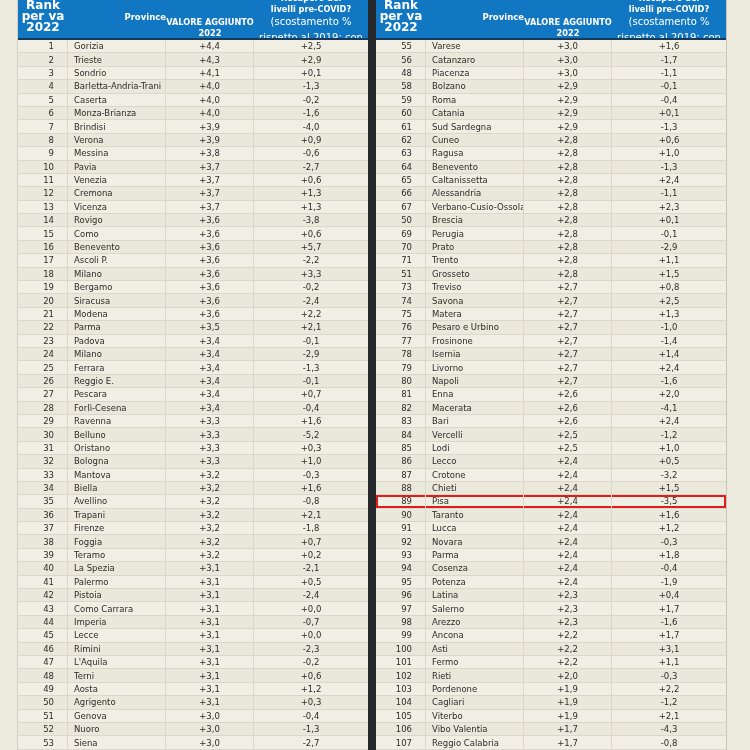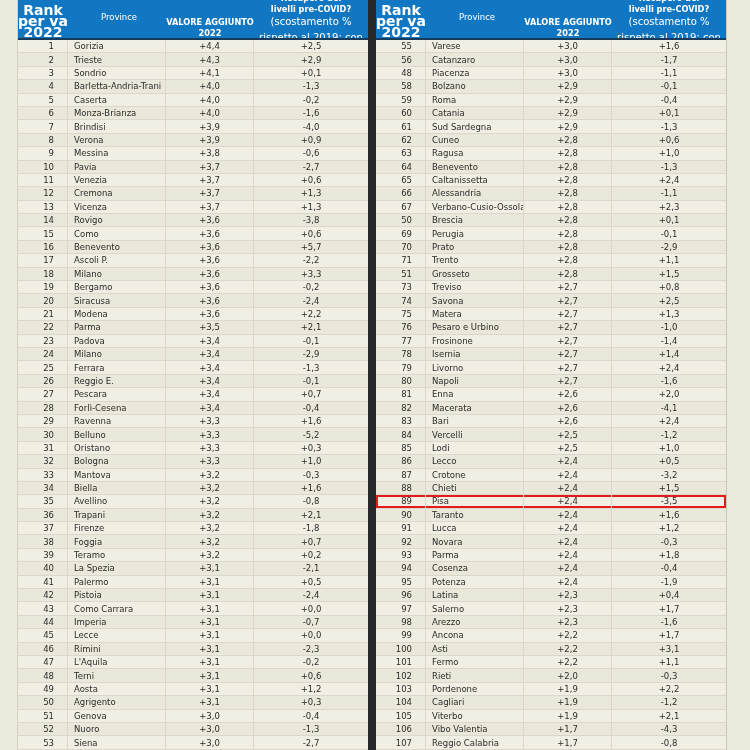--- a/index.html
+++ b/index.html
@@ -14,22 +14,22 @@
   .rmargin{flex:1;}
   .half{width:350px;flex:none;display:flex;flex-direction:column;}
   .divider{width:8px;flex:none;background:#26292b;}
   
   .thead{
     height:40px;flex:none;overflow:hidden;background:#1277c2;color:#fff;
     display:grid;grid-template-columns:50px 98px 88px 114px;
     border-bottom:2px solid #17395a;box-sizing:border-box;
   }
   .hc{overflow:hidden;text-align:center;line-height:11px;}
-  .hc.rank{margin-top:5px;font-weight:bold;font-size:14px;}
-  .hc.prov{margin-top:12px;font-weight:normal;font-size:8.5px;text-align:center;padding-left:4px;}
+  .hc.rank{font-weight:bold;font-size:12px;}
+  .hc.prov{margin-top:12px;font-weight:bold;font-size:8.5px;text-align:right;padding-left:4px;}
   .hc.va{margin-top:17px;}
   .hc.gap{margin-top:-7px;}
   .htitle{font-weight:bold;font-size:8.2px;line-height:10.5px;}
   .hsub{font-size:10px;line-height:16px;}
   
   .tbody{flex:1;overflow:hidden;}
   .row{
     height:13.4px;box-sizing:border-box;
     display:grid;grid-template-columns:50px 98px 88px 114px;
     align-items:center;font-size:8.5px;

